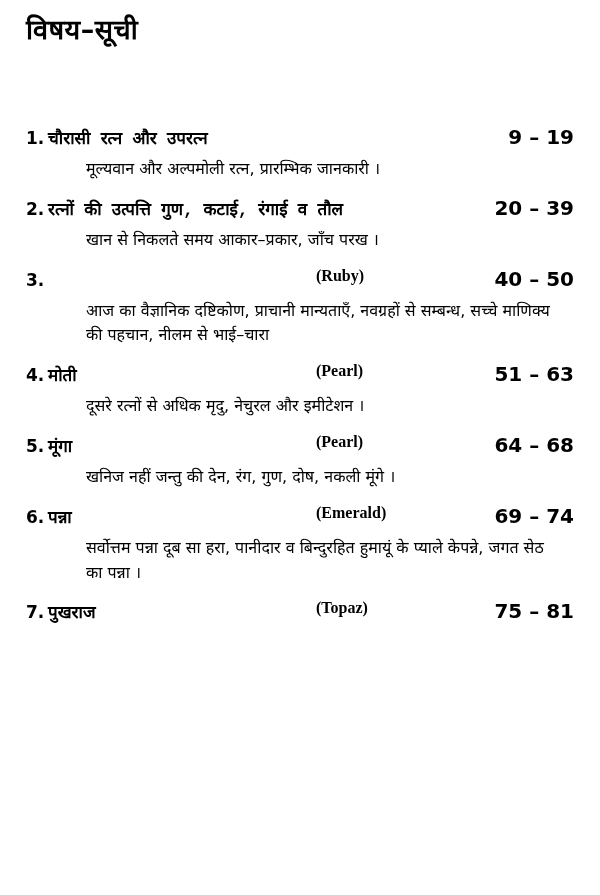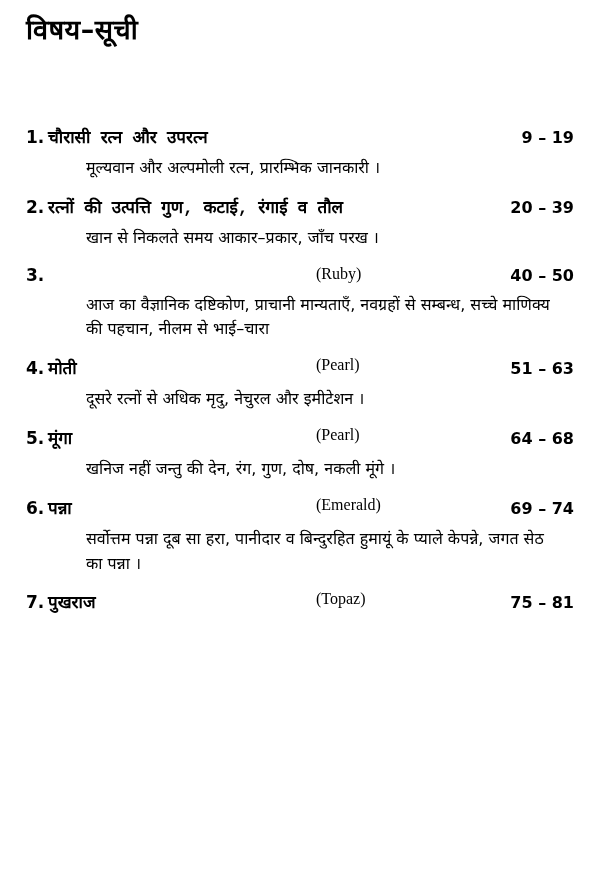--- a/index.html
+++ b/index.html
@@ -51,31 +51,31 @@
   .entry-title {
     flex: 0 0 auto;
     font-size: 17px;
     font-weight: 700;
     font-family: Liberation Mono, monospace;
     white-space: nowrap;
   }
   .entry-en {
     flex: 0 0 auto;
     font-size: 16px;
-    font-weight: 400;
+    font-weight: 700;
     font-family: "Liberation Serif", "DejaVu Serif", serif;
     margin-left: 0;
     white-space: nowrap;
   }
   .spacer {
     flex: 1 1 auto;
   }
   .entry-pages {
     flex: 0 0 auto;
-    font-size: 16px;
+    font-size: 20px;
     font-weight: 700;
     font-family: "DejaVu Sans", "Liberation Sans", sans-serif;
     text-align: center;
     white-space: nowrap;
   }
   .entry-desc {
     margin-top: 8px;
     margin-left: 60px;
     font-size: 16px;
     line-height: 1.55;

